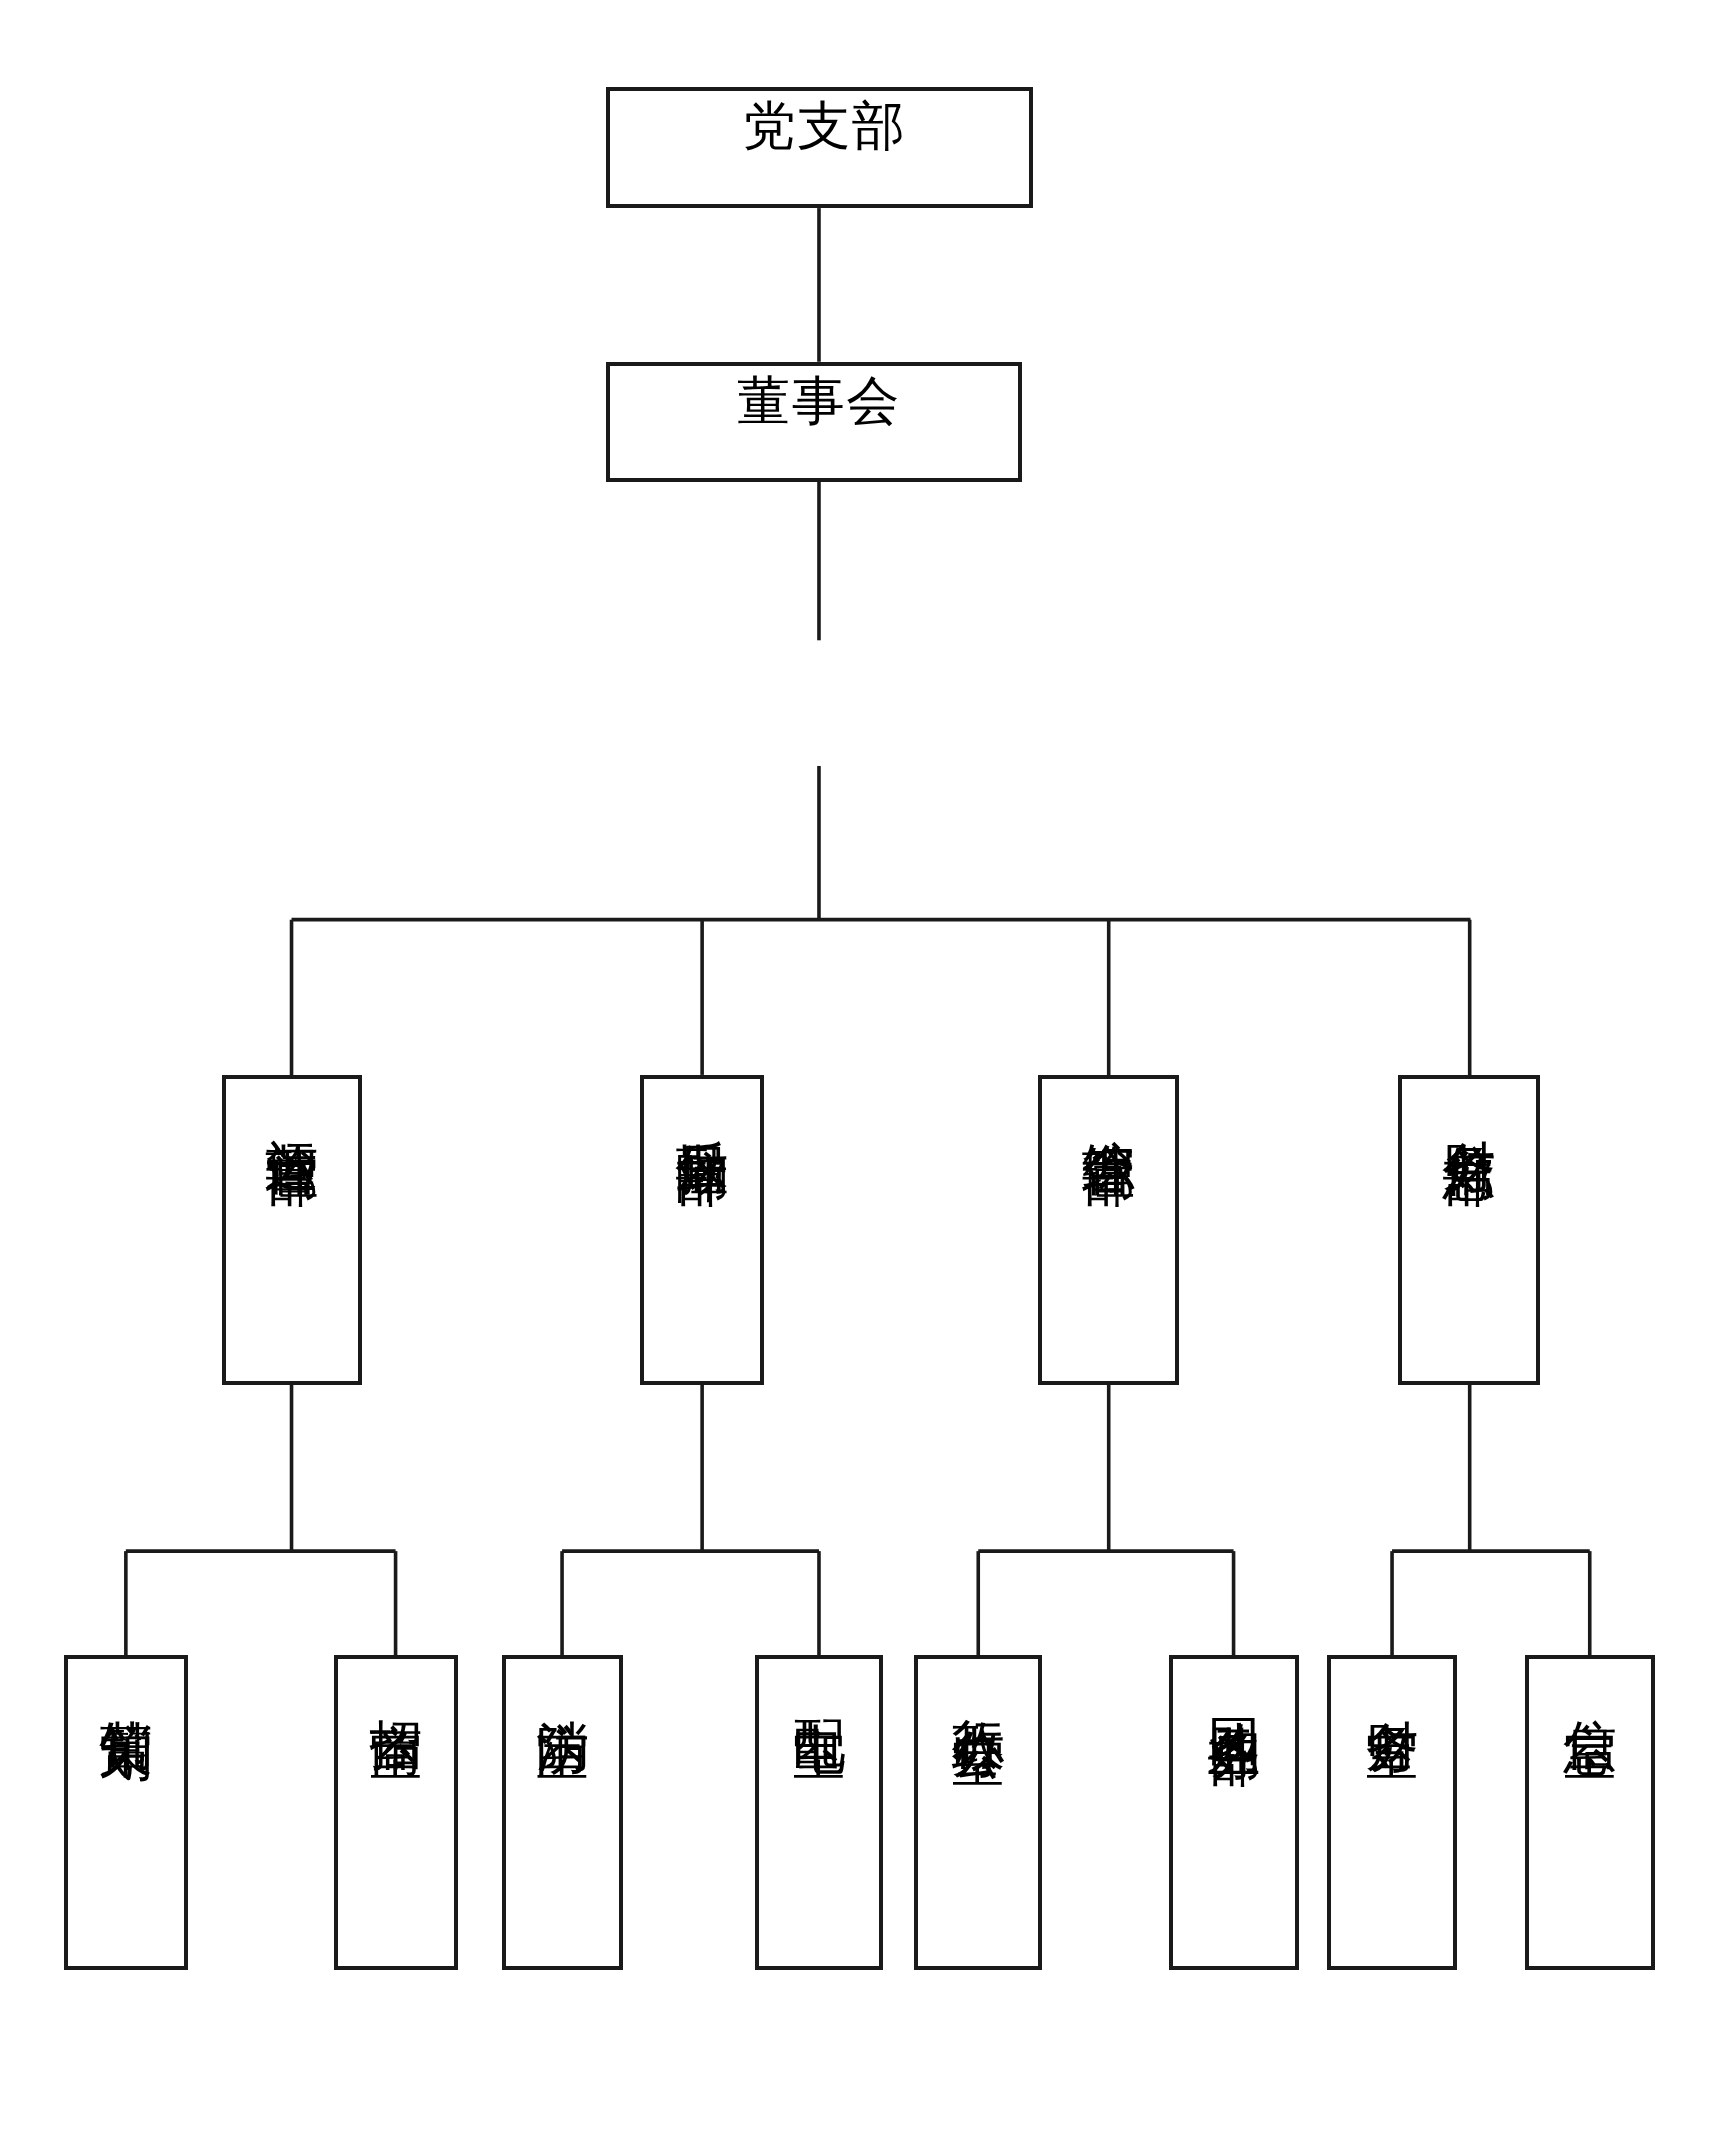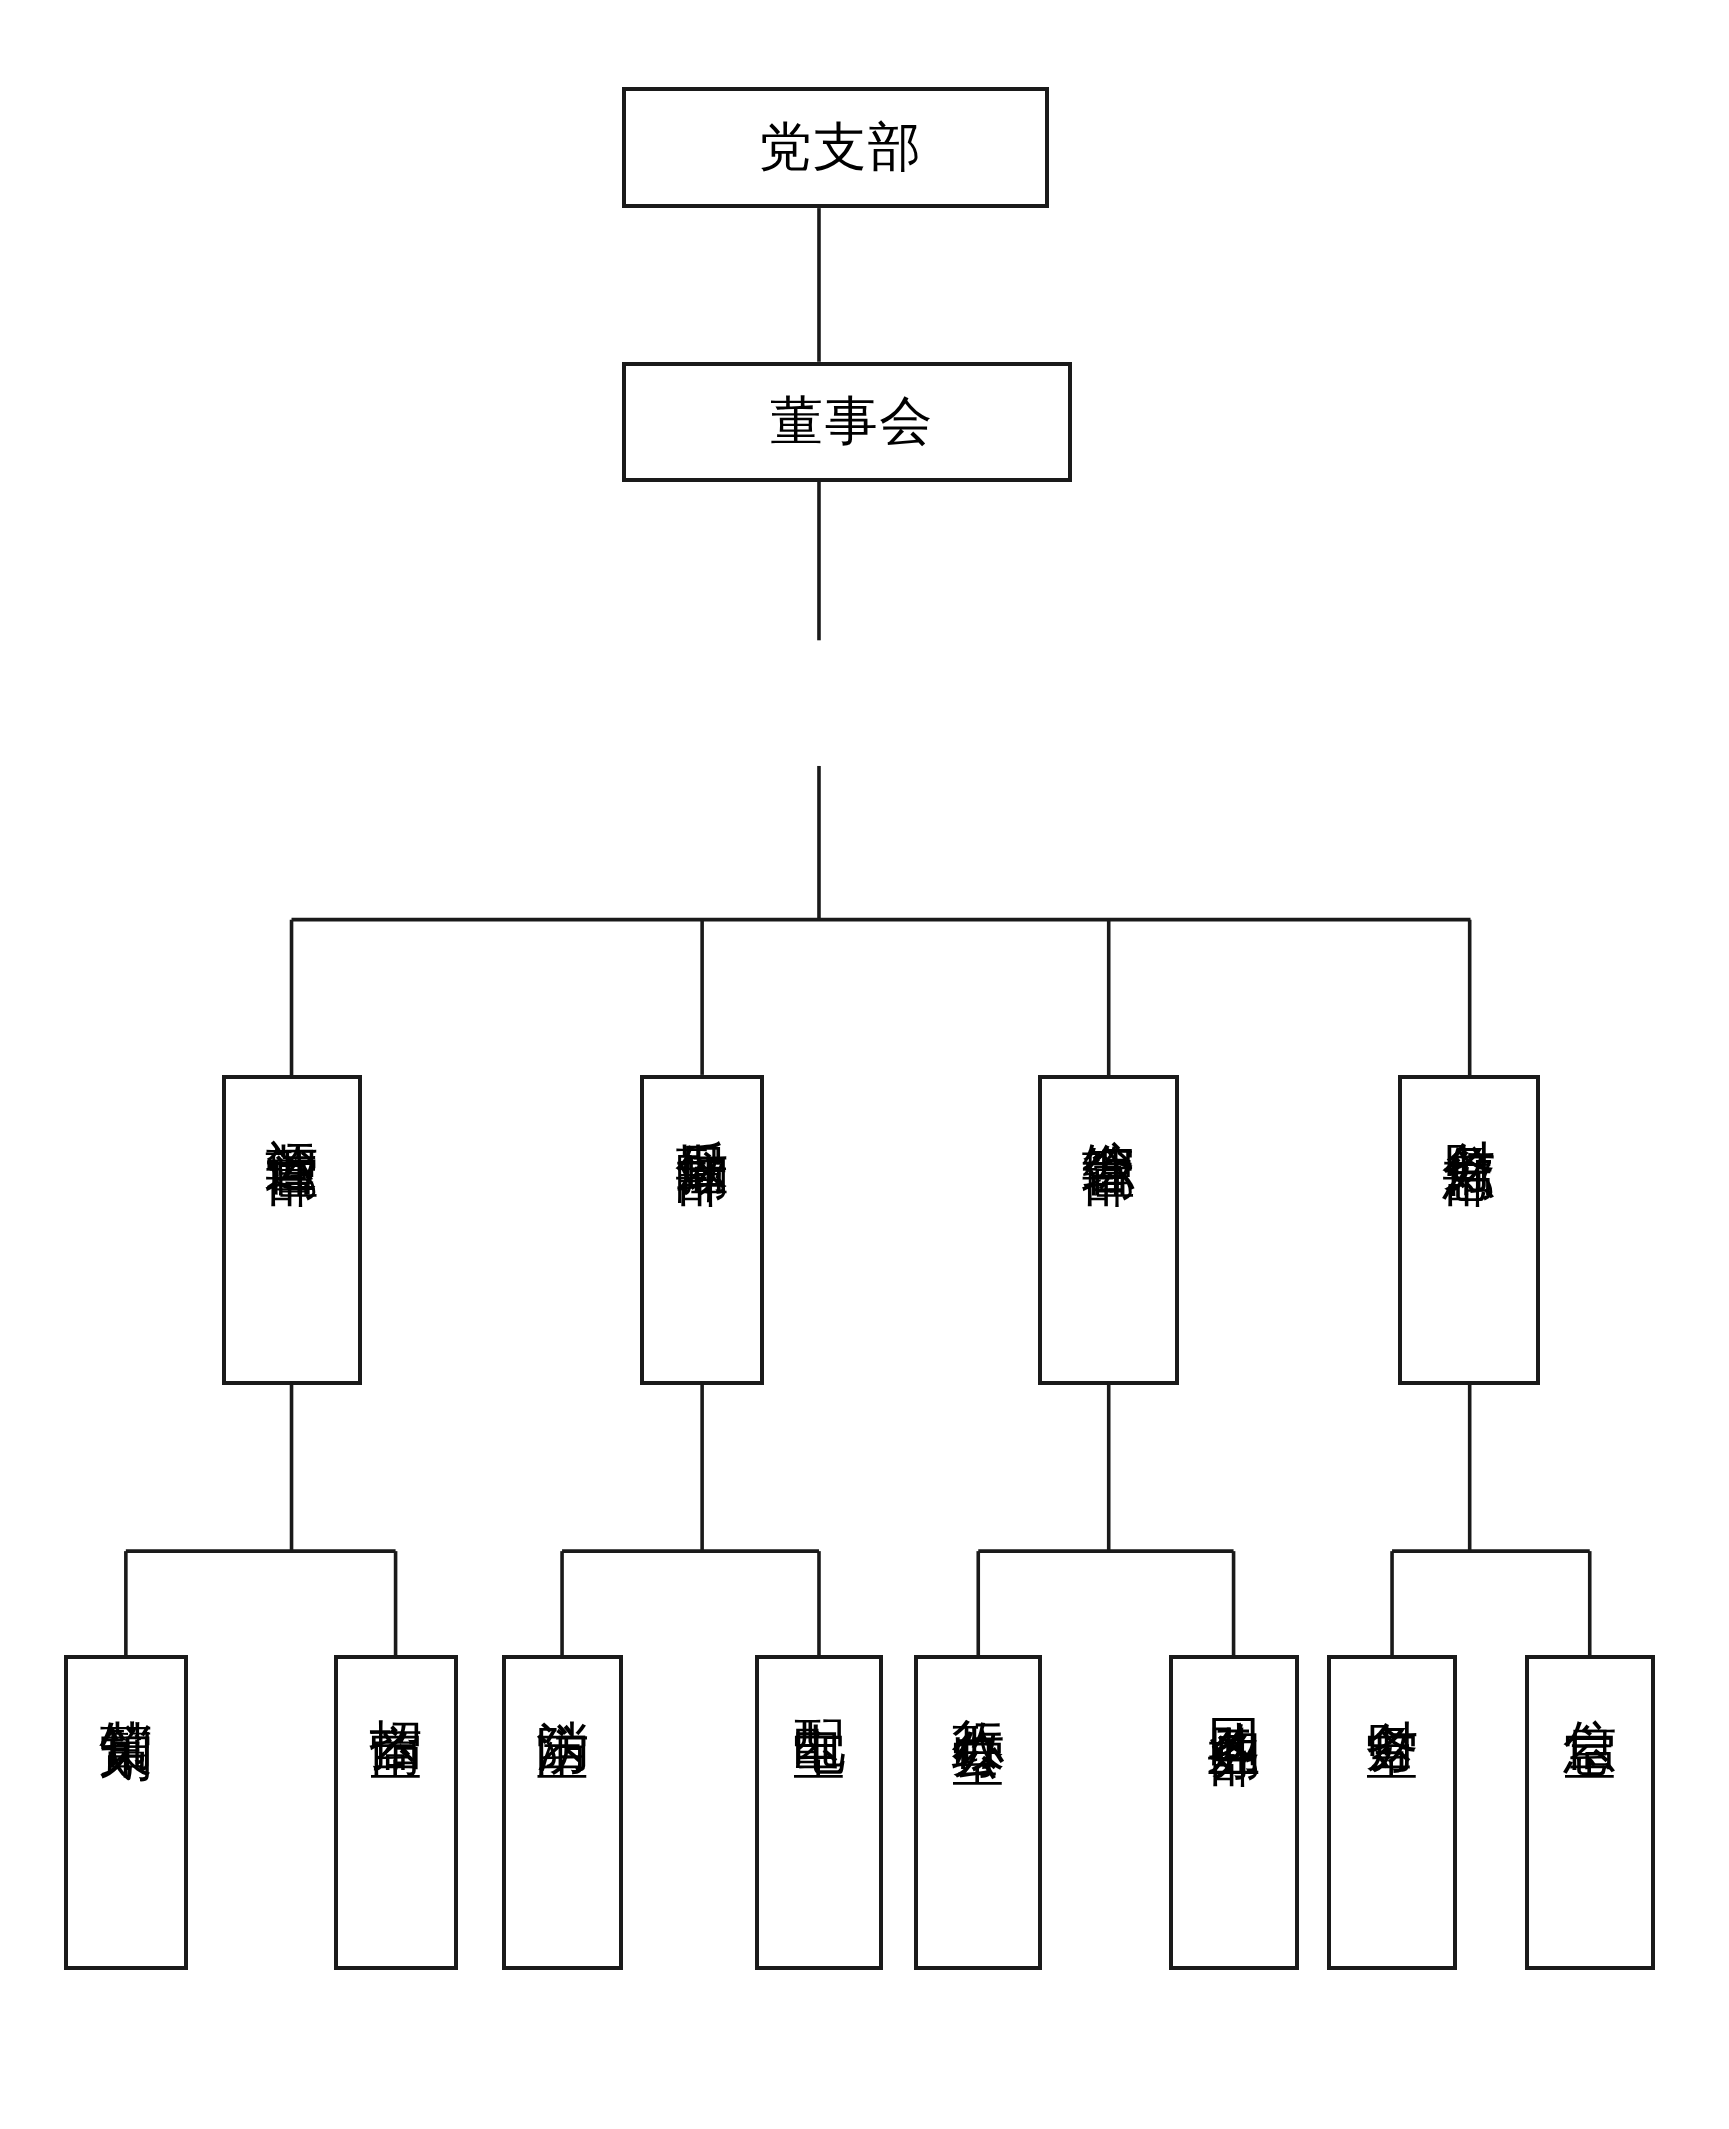--- a/index.html
+++ b/index.html
@@ -25,43 +25,42 @@
   }
   .node {
     position: absolute;
     box-sizing: border-box;
     border: 4px solid #1a1a1a;
     background: #ffffff;
   }
   
   .hbox {
     display: flex;
-    align-items: center;
+    align-items: flex-start;
     justify-content: center;
     font-size: 53px;
     letter-spacing: 1.6px;
     padding-left: 10px; 
     white-space: nowrap;
-    margin-left: 16px;
   }
   
   .vbox {
     writing-mode: vertical-rl;
     text-orientation: upright;
     display: flex;
     justify-content: flex-start; 
     align-items: center;         
     padding-top: 17.6px;
     font-size: 53px;
     letter-spacing: 3.2px;
     line-height: 1;
   }
   
   .n-party { left: 606px;  top: 87px;  width: 427px; height: 121px; }
-  .n-board { left: 606px;  top: 362px;  width: 450px; height: 120px; }
+  .n-board { left: 606px;  top: 362px;  width: 416px; height: 120px; }
   .n-mgmt  { left: 606px;  top: 640px;  width: 427px; height: 126px; }
 
   .n-dept1 { left: 222px;  top: 1075px; width: 140px; height: 310px; }
   .n-dept2 { left: 640px;  top: 1075px; width: 124px; height: 310px; }
   .n-dept3 { left: 1038px; top: 1075px; width: 141px; height: 310px; }
   .n-dept4 { left: 1398px; top: 1075px; width: 142px; height: 310px; }
 
   .n-leaf1 { left: 64px;   top: 1655px; width: 124px; height: 315px; }
   .n-leaf2 { left: 334px;  top: 1655px; width: 124px; height: 315px; }
   .n-leaf3 { left: 502px;  top: 1655px; width: 121px; height: 315px; }

